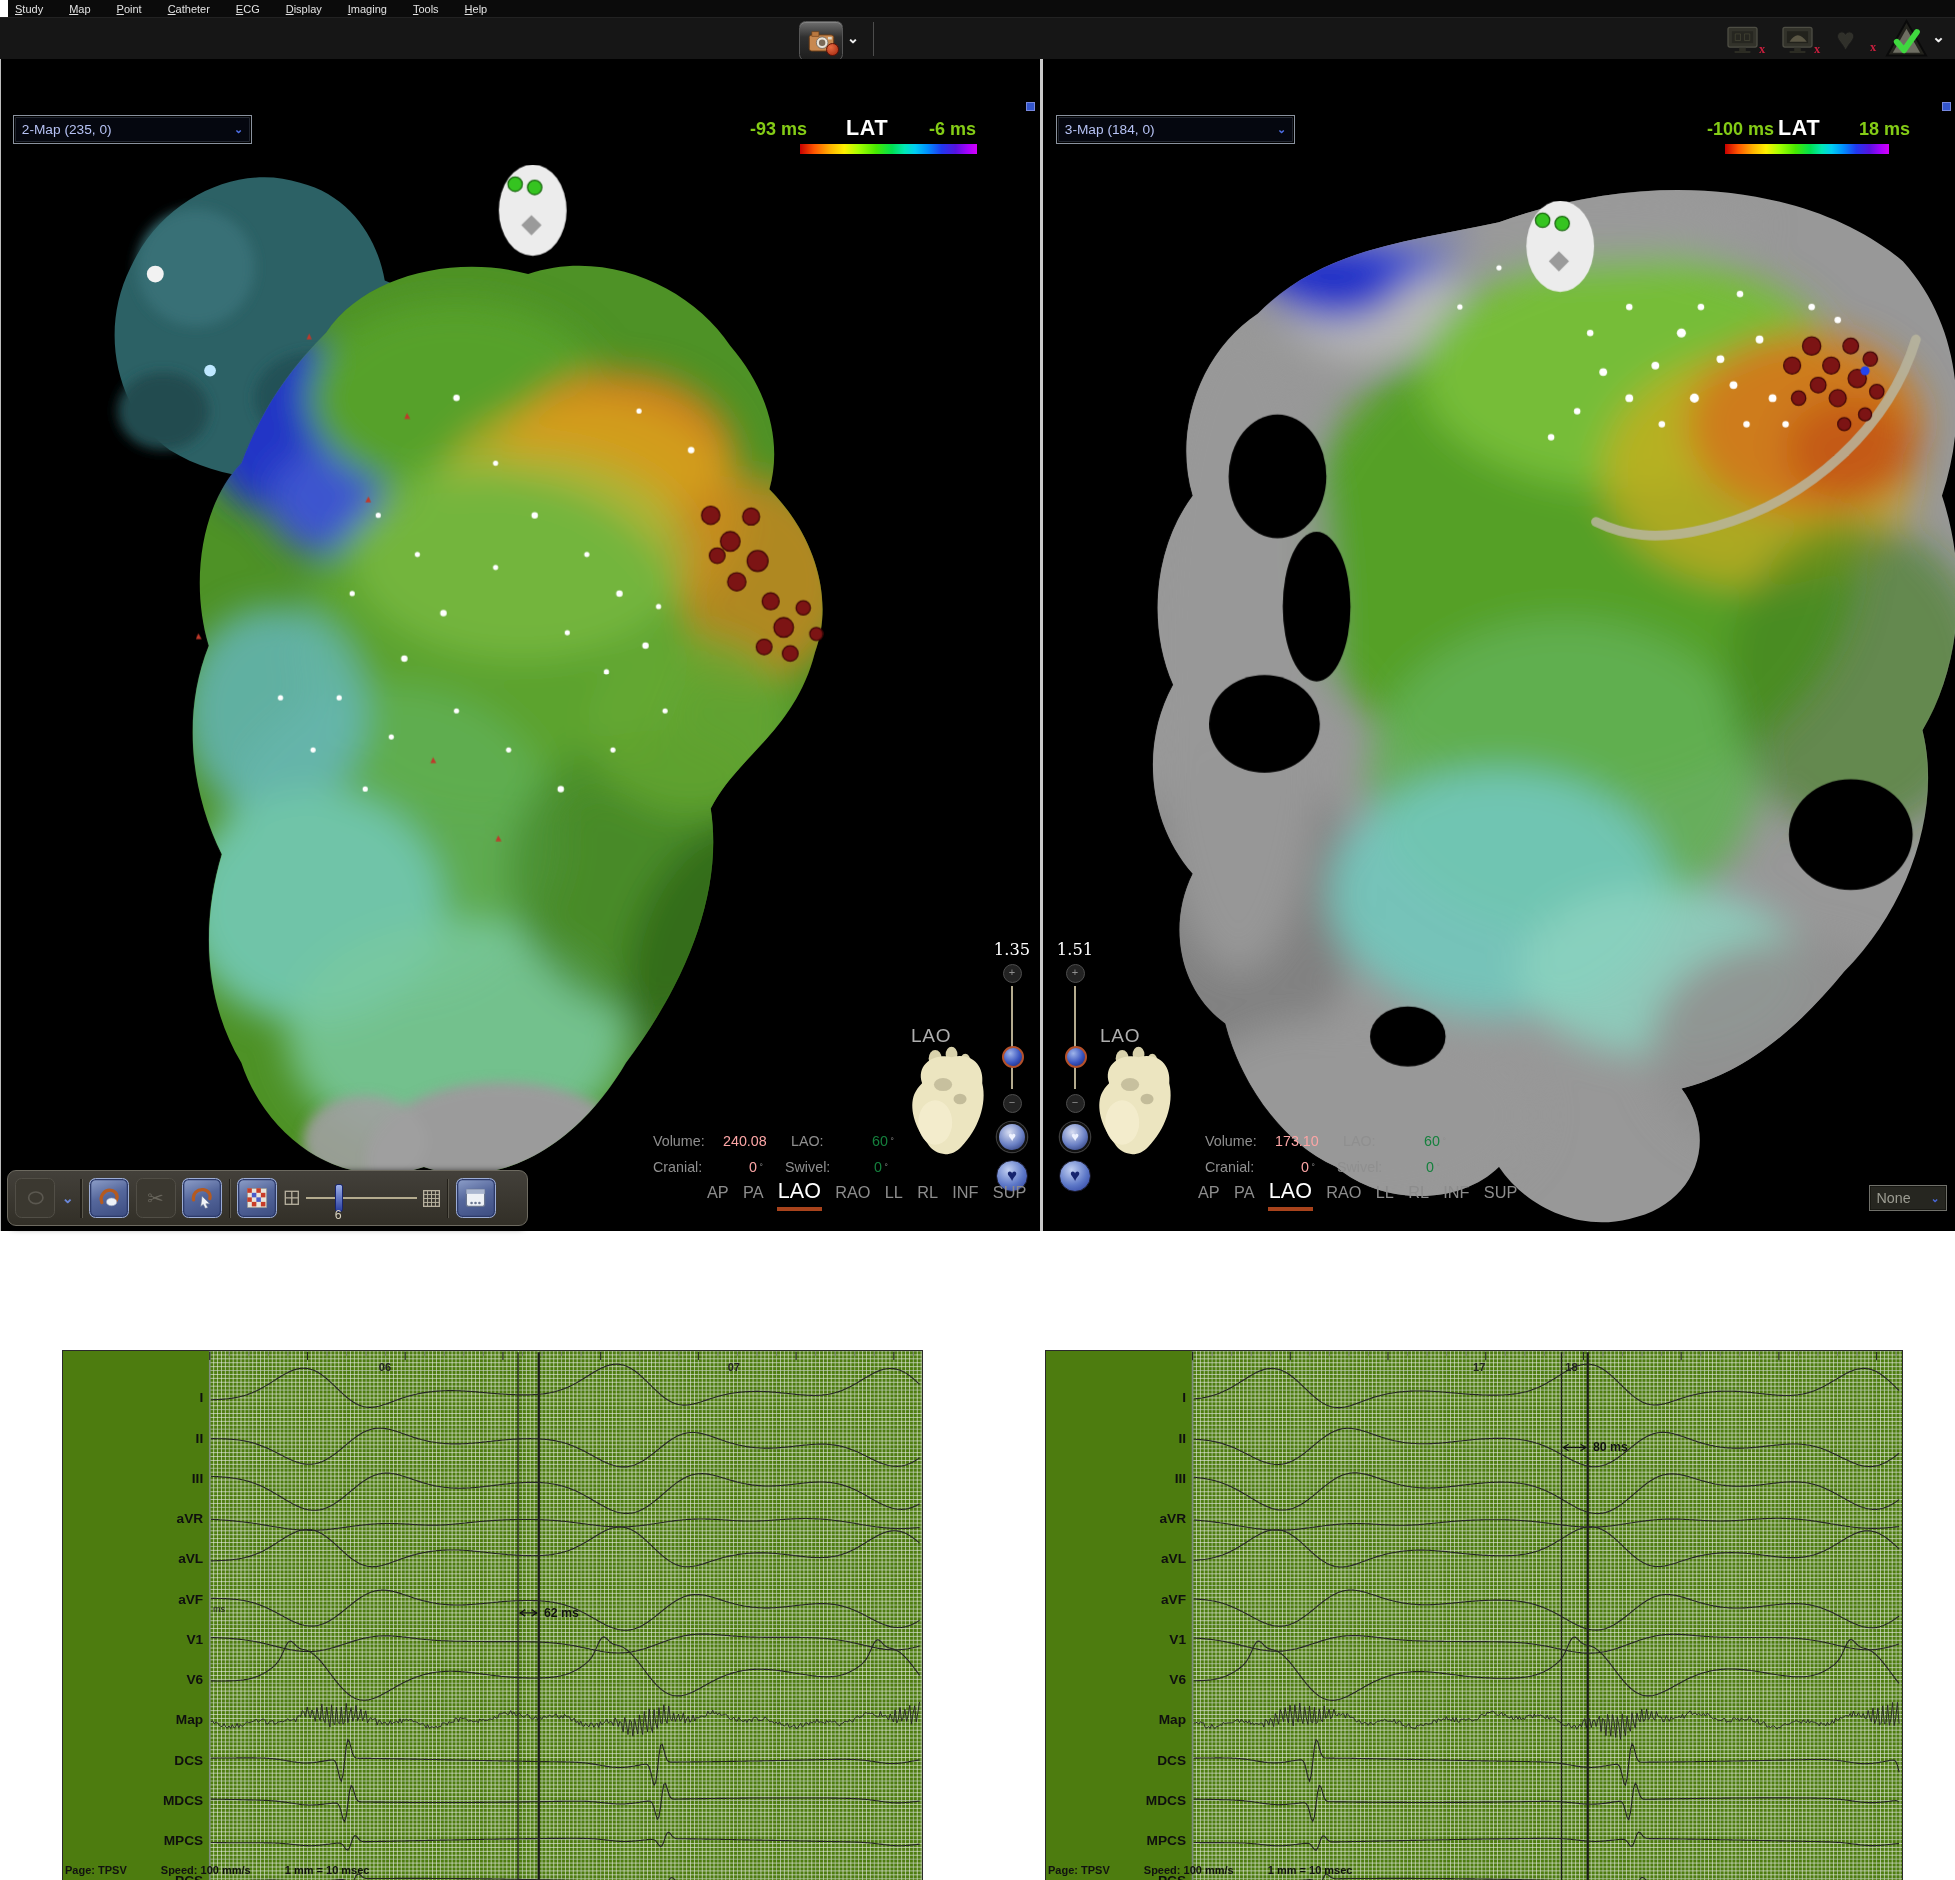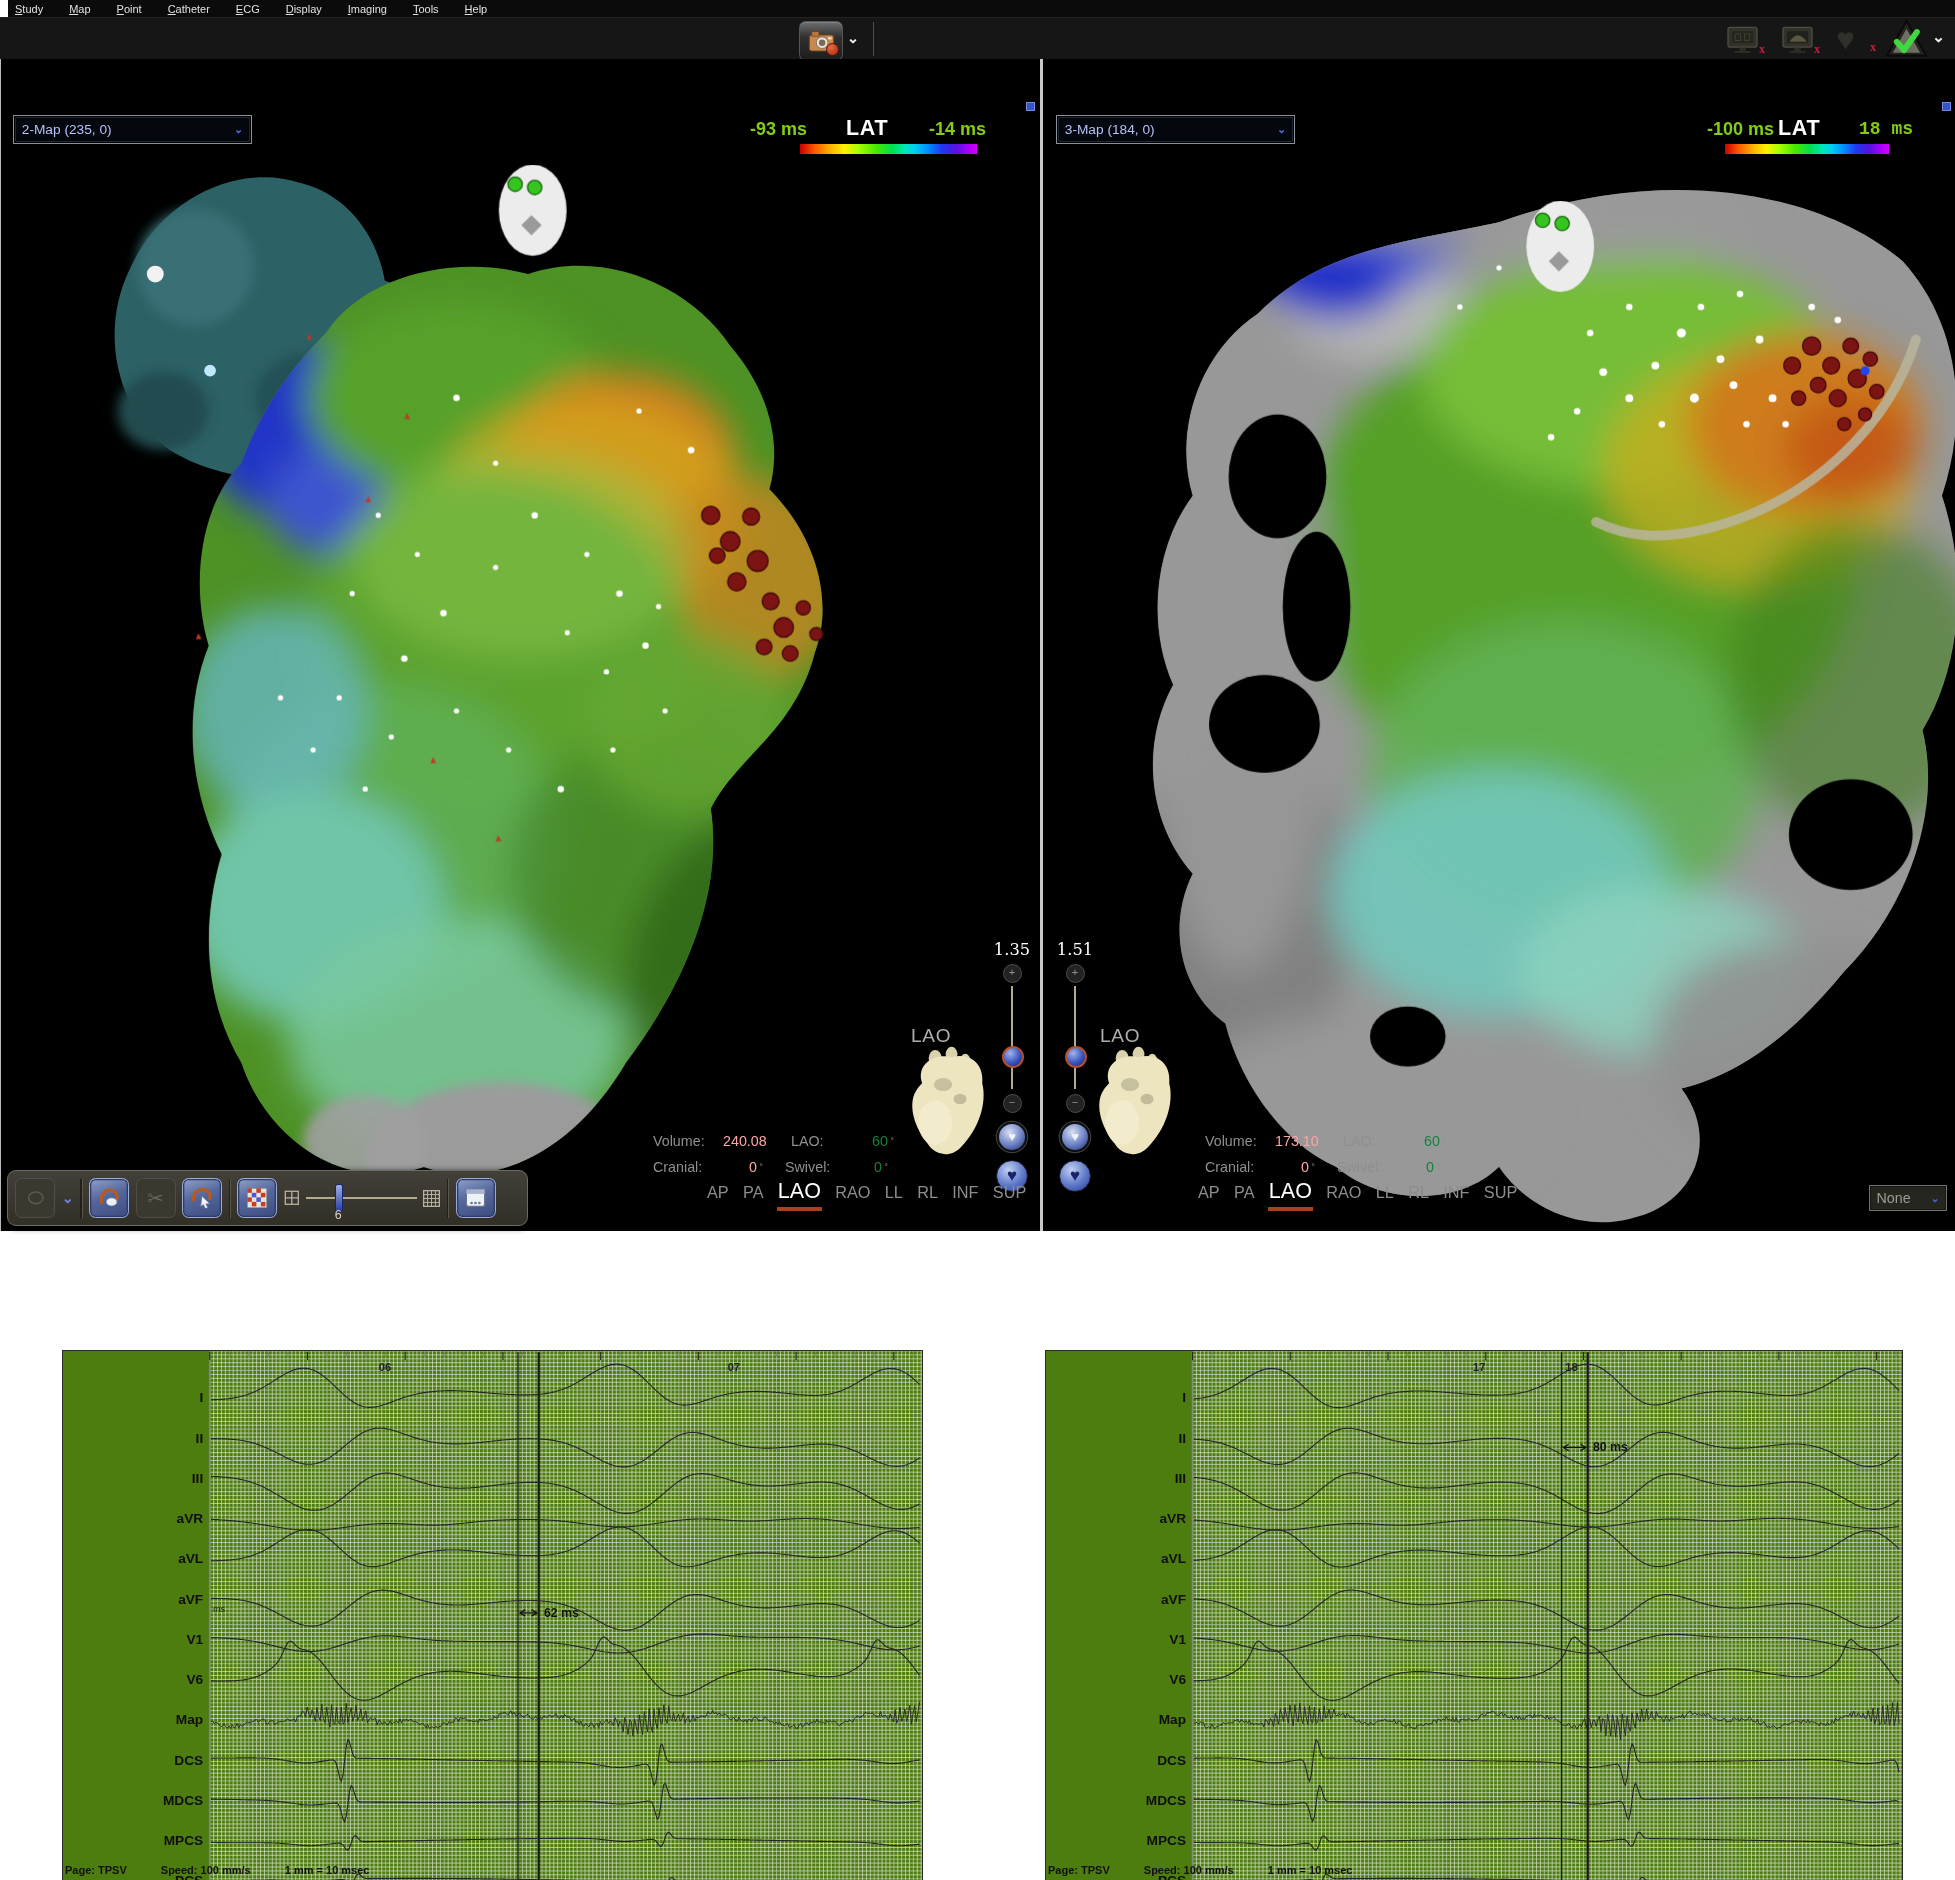--- a/index.html
+++ b/index.html
@@ -258,21 +258,21 @@
       </g>
     </svg>
 
     <div class="mapsel abs">
       <span>2-Map (235, 0)</span>
       <span class="chev">⌄</span>
     </div>
 
     <div class="scl abs" style="left:750px;top:60px;">-93 ms</div>
     <div class="sclT abs" style="left:846px;top:57px;">LAT</div>
-    <div class="scl abs" style="left:929px;top:60px;">-14 ms</div>
+    <div class="scl abs" style="left:929px;top:60px;">-6 ms</div>
     <div class="gradbar abs" style="left:800px;top:85px;width:177px;"></div>
     <div class="cornermk abs" style="left:1026px;top:43px;"></div>
 
     <div class="zoomcol abs" style="left:991px;top:881px;">
       <div class="zval">1.35</div>
       <div class="zbtn">+</div>
       <div class="ztrack">
           <div class="zthumb"></div>
         </div>
       <div class="zbtn">−</div>
@@ -419,21 +419,21 @@
       </g>
     </svg>
 
     <div class="mapsel abs">
       <span>3-Map (184, 0)</span>
       <span class="chev">⌄</span>
     </div>
 
     <div class="scl abs" style="left:664px;top:60px;">-100 ms</div>
     <div class="sclT abs" style="left:735px;top:57px;">LAT</div>
-    <div class="scl abs" style="left:816px;top:60px;font-family:Liberation Mono, monospace;">18 ms</div>
+    <div class="scl abs" style="left:816px;top:60px;">18 ms</div>
     <div class="gradbar abs" style="left:682px;top:85px;width:164px;"></div>
     <div class="cornermk abs" style="left:899px;top:43px;"></div>
 
     <div class="zoomcol abs" style="left:11px;top:881px;">
       <div class="zval">1.51</div>
       <div class="zbtn">+</div>
       <div class="ztrack">
           <div class="zthumb"></div>
         </div>
       <div class="zbtn">−</div>

